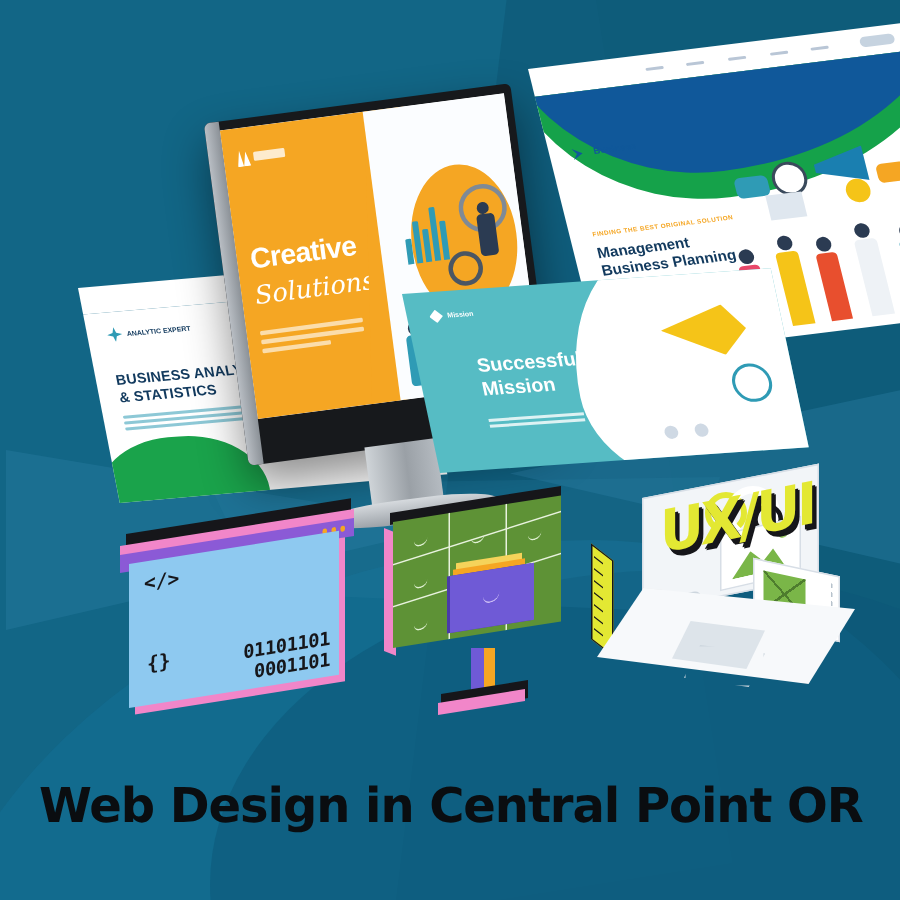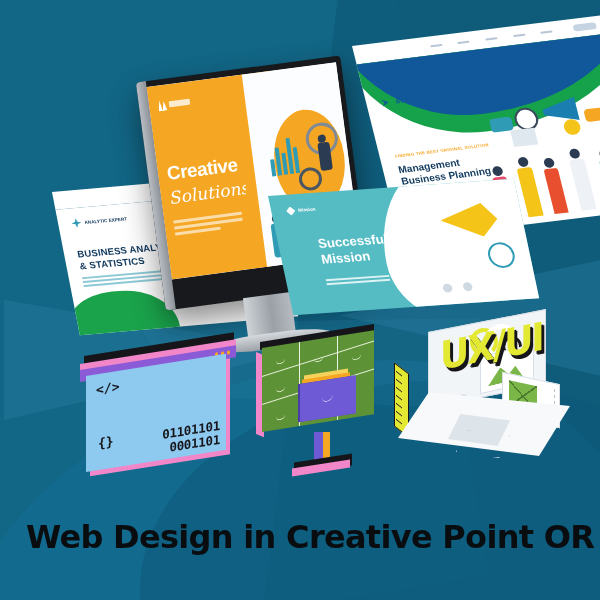--- a/index.html
+++ b/index.html
@@ -495,15 +495,15 @@
         <i style="top:46px"></i>
         <i style="top:54px"></i>
     </div>
     <div class="ux-slider"></div>
     <div class="ux-text">UX/UI</div>
     <div class="lt-base"></div>
     <div class="lt-pad"></div>
     <div class="lt-pad2"></div>
   </div>
 
-  <div id="title">Web Design in Creative Point OR</div>
+  <div id="title">Web Design in Central Point OR</div>
 
 </div>
 
 </body></html>

